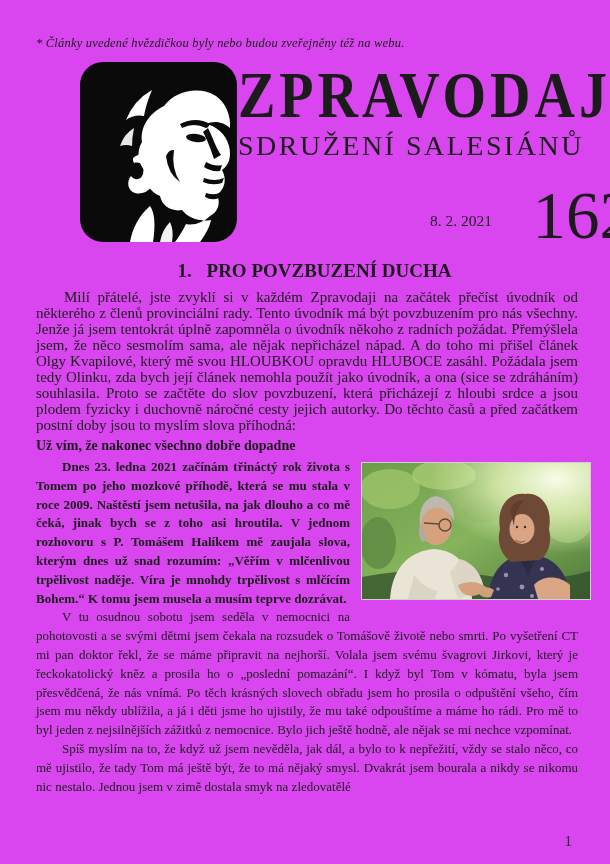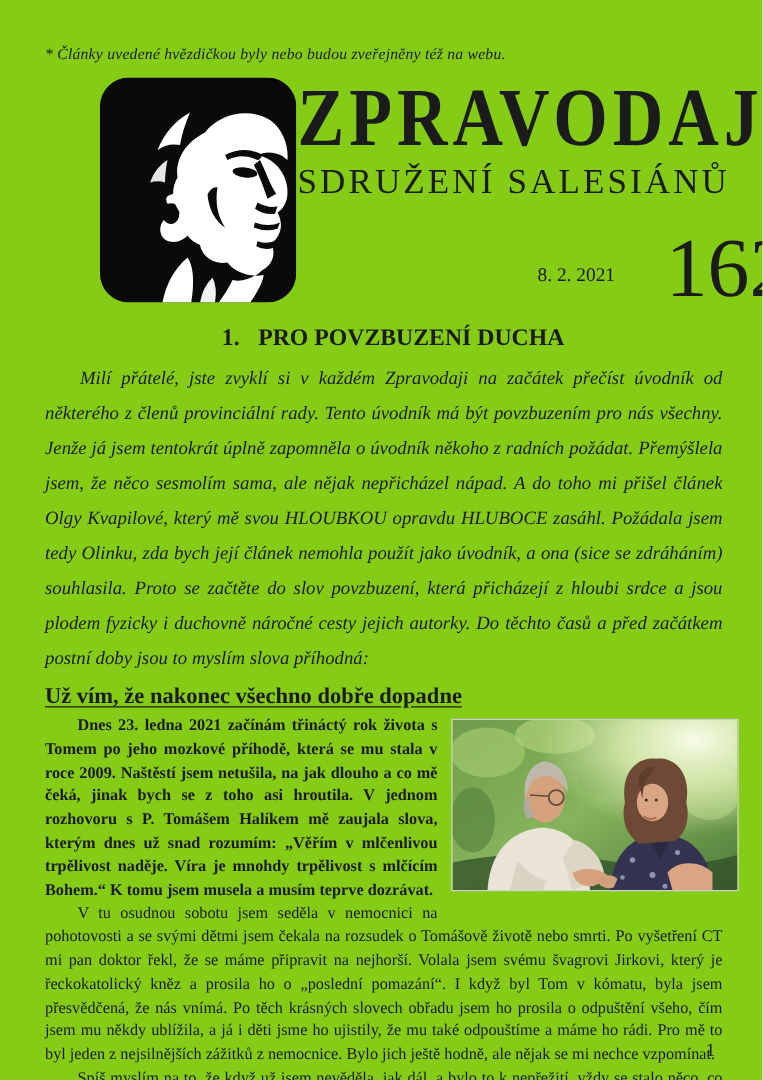--- a/index.html
+++ b/index.html
@@ -1,17 +1,17 @@
 <!DOCTYPE html>
 <html lang="cs"><head>
 <meta charset="utf-8">
 <style>
   html,body{margin:0;padding:0;background:#fff;}
   .page{
-    position:relative;width:610px;height:864px;background:#84cc16;
+    position:relative;width:610px;height:864px;background:#d946ef;
     font-family:"Liberation Serif", serif;color:#1b1b1b;overflow:hidden;
   }
   .top-note{
     position:absolute;left:36px;top:36px;font-style:italic;font-size:12.5px;
     letter-spacing:.2px;
   }
   
   .masthead{position:absolute;left:45px;top:62px;width:553px;height:182px;margin-left:35px;}
   .logo{position:absolute;left:0;top:0;width:157px;height:180px;}
   .title-block{position:absolute;left:158px;top:0;width:395px;text-align:left;}
@@ -22,23 +22,23 @@
   .subtitle{font-size:28px;line-height:34px;white-space:nowrap;}
   .subtitle.s1{letter-spacing:2.5px;margin-top:3px;}
   .subtitle.s2{letter-spacing:6.5px;}
   .issue-date{position:absolute;left:350px;top:150px;font-size:15.5px;text-align:center;}
   .issue-no{position:absolute;right:0;top:124px;font-size:67px;line-height:58px;}
   
   .content{position:absolute;left:36px;top:260px;width:542px;}
   .section-heading{margin:0 0 7px 0;font-size:19px;font-weight:bold;text-align:center;}
   .sec-num{display:inline-block;min-width:44px;}
   p{margin:0;text-align:justify;}
-  .intro{font-style:italic;font-size:15px;line-height:28px;text-indent:28px;margin-bottom:5px;}
-  .story-heading{margin:2px 0 4px 0;font-size:18px;font-weight:bold;
-    text-decoration:underline;text-underline-offset:3px;}
+  .intro{font-size:15px;line-height:16px;text-indent:28px;margin-bottom:5px;}
+  .story-heading{margin:2px 0 4px 0;font-size:14px;font-weight:bold;
+    text-underline-offset:3px;}
   .story p{font-size:13px;line-height:18.8px;text-indent:26px;}
   .story .lead{font-weight:bold;}
   .photo{
     float:right;width:228px;height:136px;margin:5px -12px 20px 12px;
     outline:1px solid #cfcfcf;
   }
   .photo svg{display:block;width:100%;height:100%;}
   .page-number{position:absolute;top:833px;right:38px;font-size:15px;}
 </style>
 </head>

